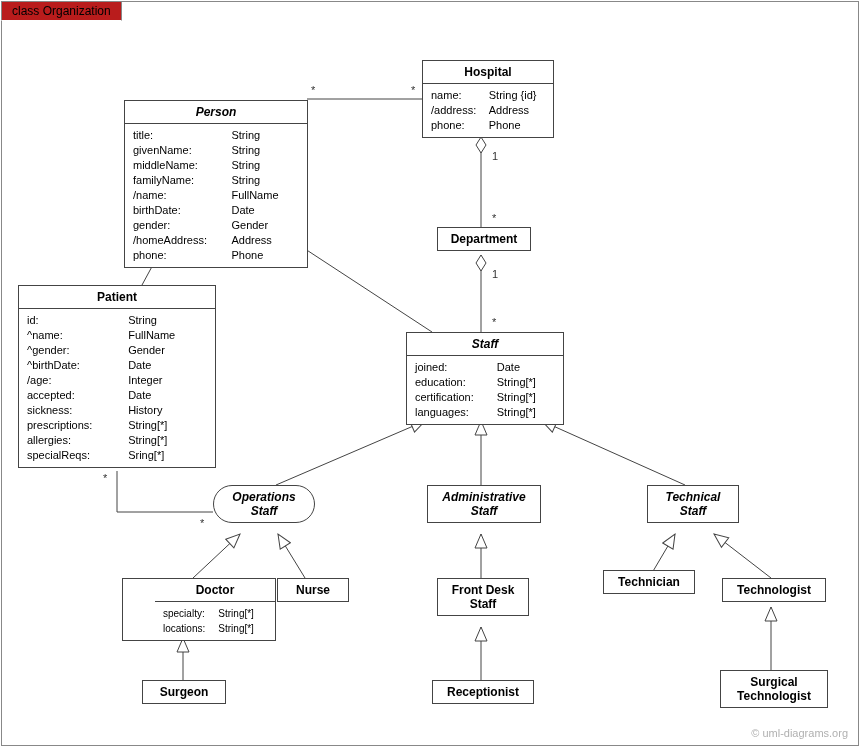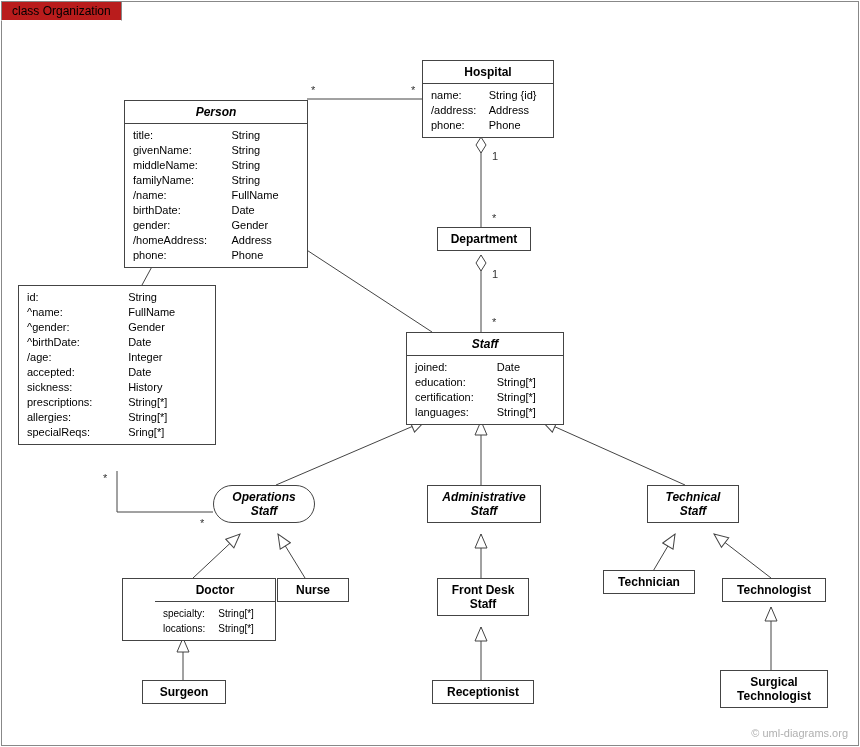--- a/index.html
+++ b/index.html
@@ -154,20 +154,21 @@
         <span>phone:</span>
         <span>Phone</span>
       </div>
   </div>
 
   <div class="class-box" style="left:435px; top:225px; width:92px;">
     <div class="class-title normal" style="border-bottom:none">Department</div>
   </div>
 
   <div class="class-box" style="left:16px; top:283px; width:196px;">
+    <div class="class-title normal">Patient</div>
     <div class="class-attrs">
         <span>id:</span>
         <span>String</span>
         <span>^name:</span>
         <span>FullName</span>
         <span>^gender:</span>
         <span>Gender</span>
         <span>^birthDate:</span>
         <span>Date</span>
         <span>/age:</span>

